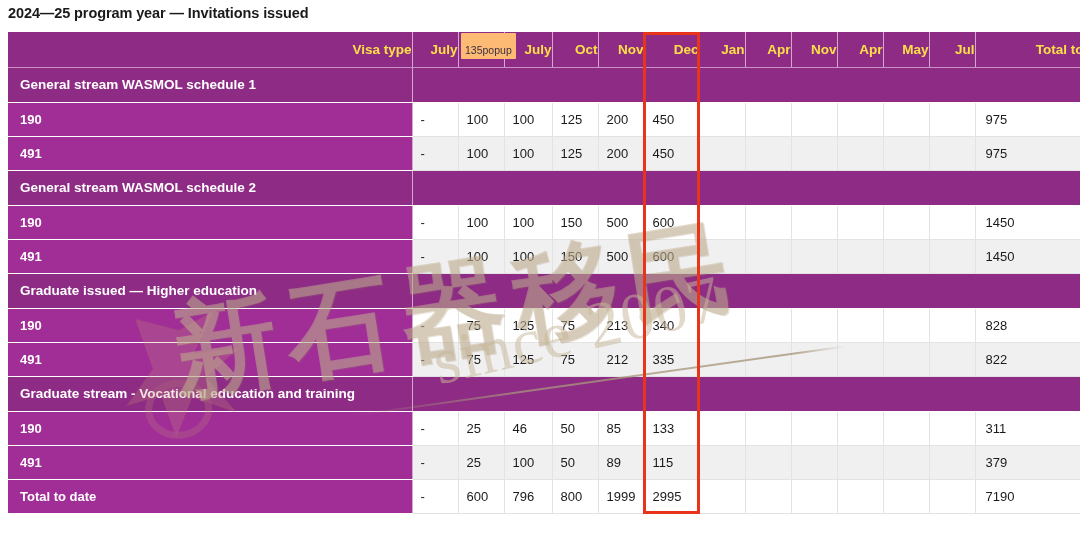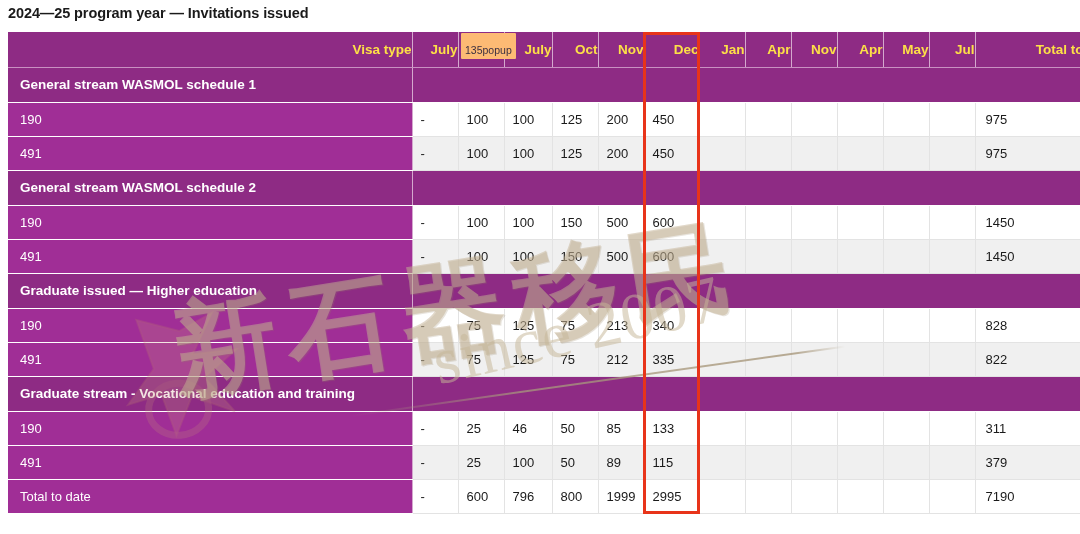--- a/index.html
+++ b/index.html
@@ -153,21 +153,21 @@
     height: 35px;
     border-bottom: 1px solid #ffffff;
     box-sizing: border-box;
   }
 
   
   tr.data td.visa-cell {
     background: #a02e96;
     color: #ffffff;
     font-size: 13px;
-    font-weight: normal;
+    font-weight: bold;
     height: 34px;
     padding-left: 12px;
     border-right: 1px solid #d4a8ce;
     border-bottom: 1px solid #ffffff;
     box-sizing: border-box;
     white-space: nowrap;
   }
   tr.data td.num {
     background: #ffffff;
     color: #1a1a1a;

